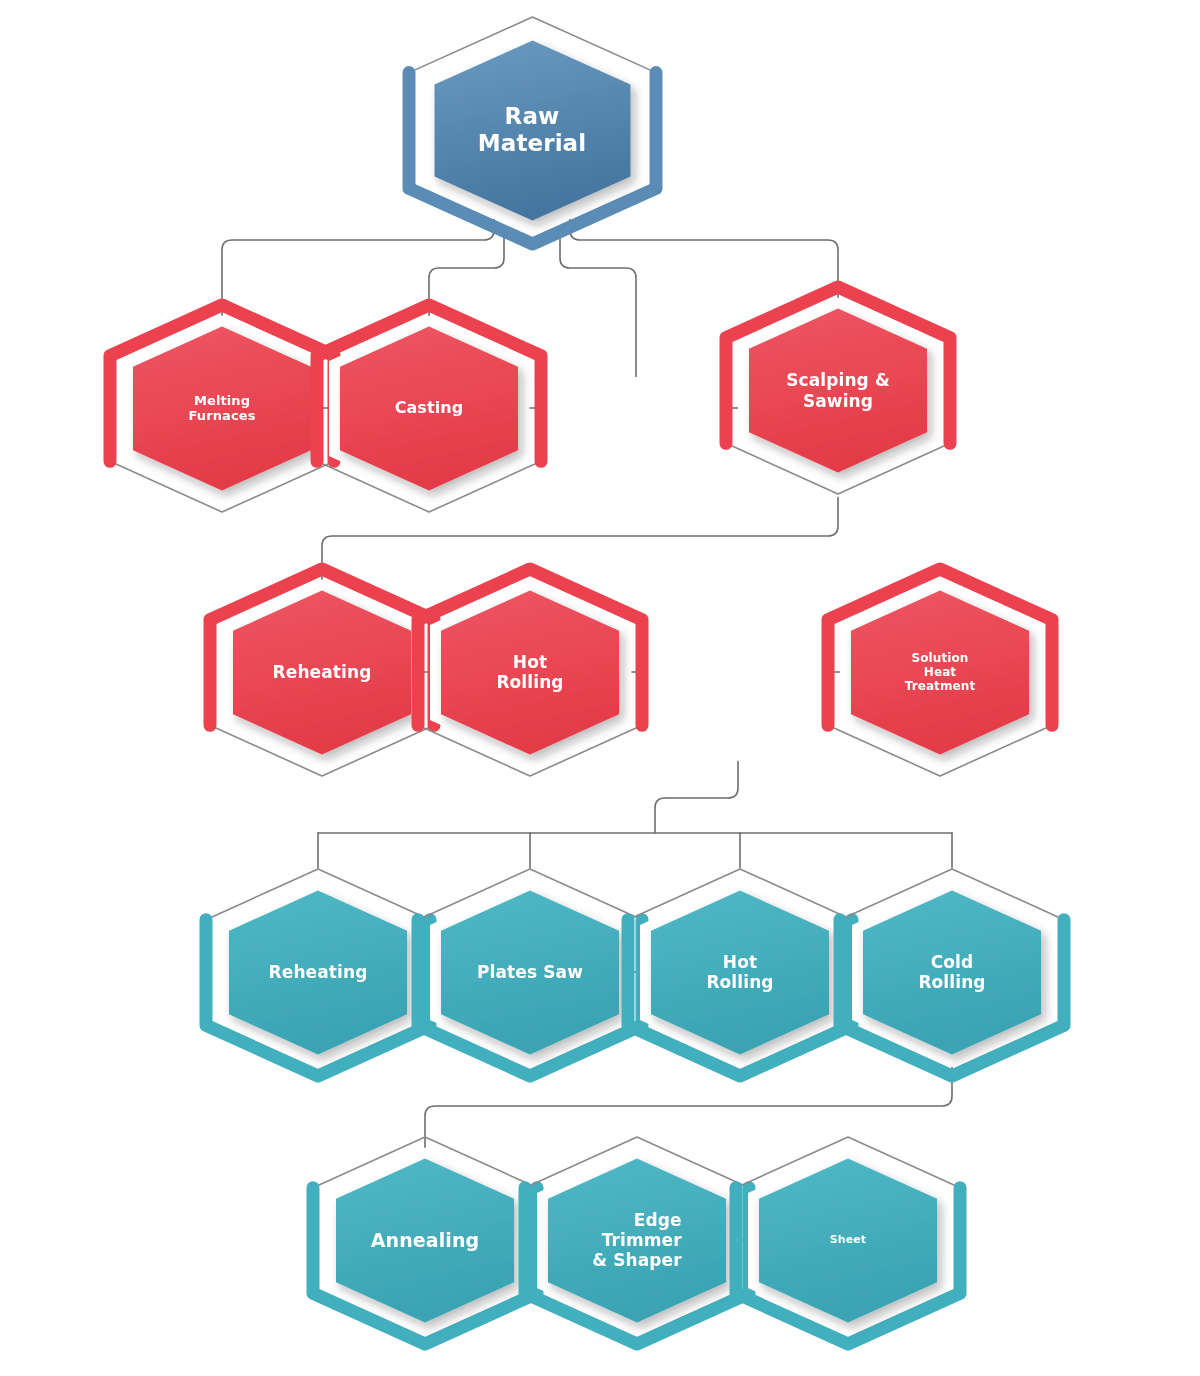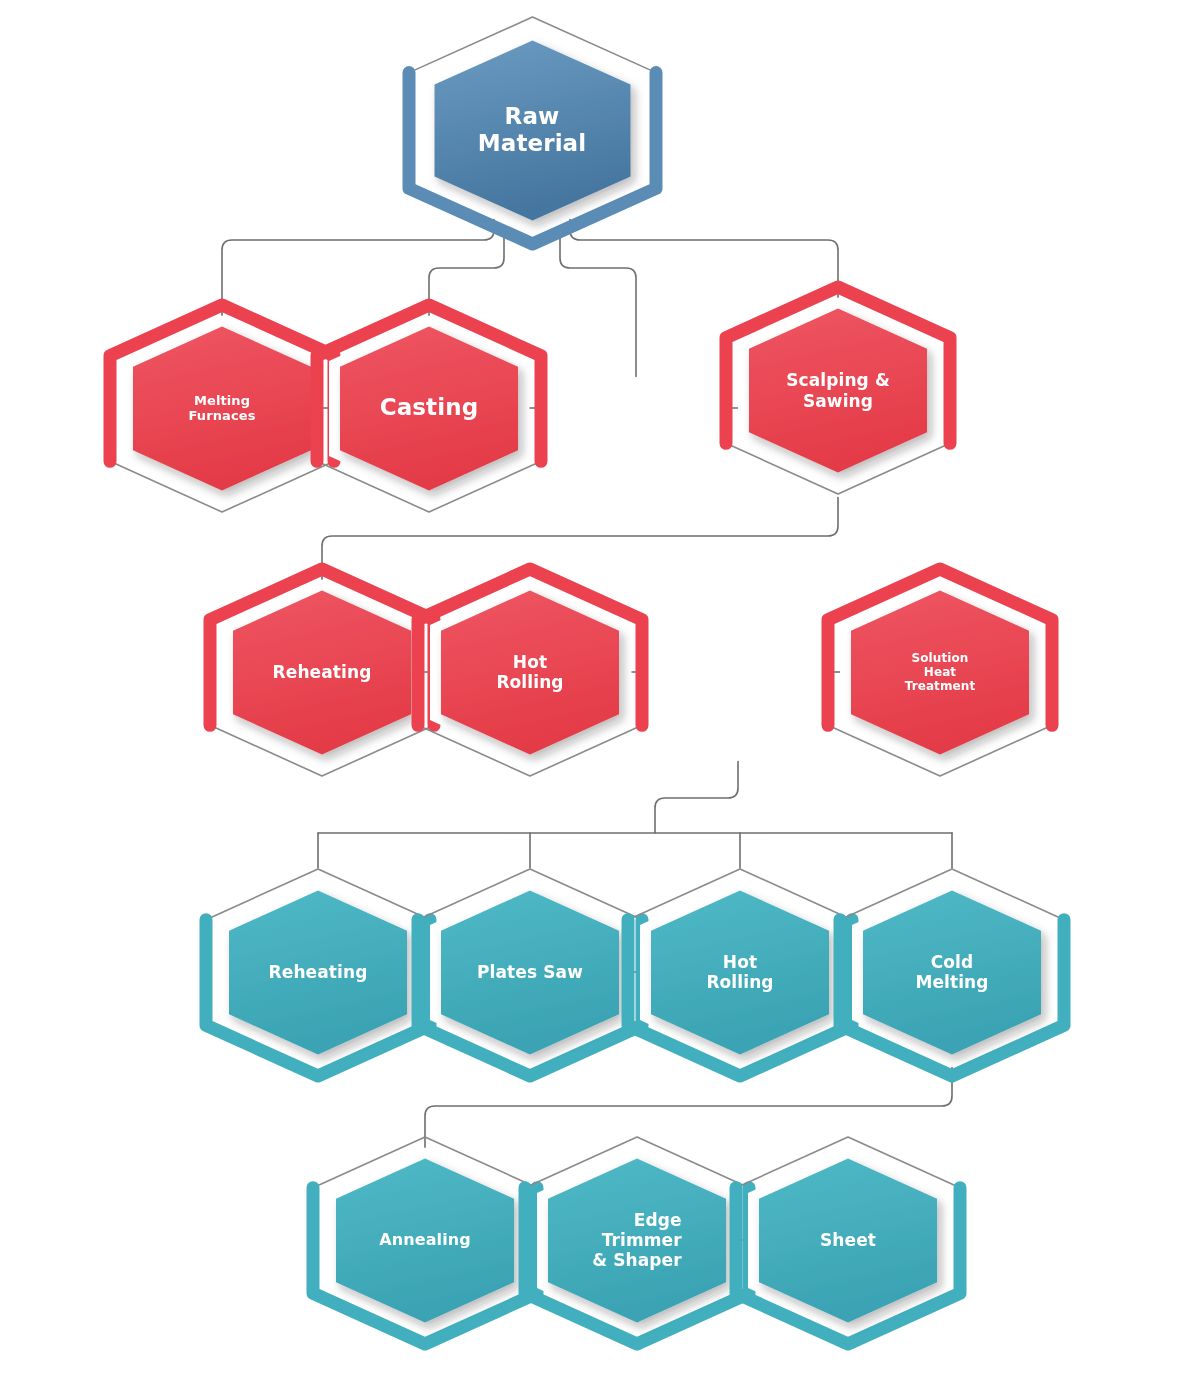--- a/index.html
+++ b/index.html
@@ -99,21 +99,21 @@
        </linearGradient>
        <filter id="s_casting" x="-40%" y="-40%" width="190%" height="190%">
          <feDropShadow dx="4" dy="5" stdDeviation="5" flood-color="#202020" flood-opacity="0.30"></feDropShadow>
        </filter>
           </defs>
           <polygon points="135.00,23.00 247.00,73.72 247.00,179.28 135.00,230.00 23.00,179.28 23.00,73.72" fill="none" stroke="#8a8a8a" stroke-width="1.6" stroke-linejoin="round"></polygon>
           <path d="M 247 179.285 L 247 73.715 L 135 23 L 23 73.715 L 23 179.285" fill="none" stroke="#ec4250" stroke-width="13" stroke-linecap="round" stroke-linejoin="round"></path>
           <polygon points="135.00,33.50 235.00,79.07 235.00,173.93 135.00,219.50 35.00,173.93 35.00,79.07" fill="#ffffff" stroke="none"></polygon>
           <polygon points="135.00,44.50 224.00,84.68 224.00,168.32 135.00,208.50 46.00,168.32 46.00,84.68" fill="url(#g_casting)" stroke="none" filter="url(#s_casting)"></polygon>
         </svg>
-        <div class="label" style="font-size: 23px;">Casting</div>
+        <div class="label" style="font-size: 16px;">Casting</div>
       </div>
       <div class="node" style="left: 703px; top: 264px; width: 270px; height: 253px; text-decoration: underline;">
         <svg width="270" height="253" viewBox="0 0 270 253">
           <defs>
             <linearGradient id="g_scalping-sawing" x1="0" y1="0" x2="0.25" y2="1">
          <stop offset="0" stop-color="#ef5662"></stop>
          <stop offset="1" stop-color="#e43b48"></stop>
        </linearGradient>
        <filter id="s_scalping-sawing" x="-40%" y="-40%" width="190%" height="190%">
          <feDropShadow dx="4" dy="5" stdDeviation="5" flood-color="#202020" flood-opacity="0.30"></feDropShadow>
@@ -249,39 +249,39 @@
        <filter id="s_cold-rolling" x="-40%" y="-40%" width="190%" height="190%">
          <feDropShadow dx="4" dy="5" stdDeviation="5" flood-color="#202020" flood-opacity="0.30"></feDropShadow>
        </filter>
           </defs>
           <polygon points="135.00,23.00 247.00,73.72 247.00,179.28 135.00,230.00 23.00,179.28 23.00,73.72" fill="none" stroke="#8a8a8a" stroke-width="1.6" stroke-linejoin="round"></polygon>
           <path d="M 23 73.715 L 23 179.285 L 135 230 L 247 179.285 L 247 73.715" fill="none" stroke="#42afbe" stroke-width="13" stroke-linecap="round" stroke-linejoin="round"></path>
           <polygon points="135.00,33.50 235.00,79.07 235.00,173.93 135.00,219.50 35.00,173.93 35.00,79.07" fill="#ffffff" stroke="none"></polygon>
           <polygon points="135.00,44.50 224.00,84.68 224.00,168.32 135.00,208.50 46.00,168.32 46.00,84.68" fill="url(#g_cold-rolling)" stroke="none" filter="url(#s_cold-rolling)"></polygon>
         </svg>
         <div class="label" style="font-size: 17px;">Cold
-Melting</div>
+Rolling</div>
       </div>
       <div class="node" style="left: 290px; top: 1113.5px; width: 270px; height: 253px;">
         <svg width="270" height="253" viewBox="0 0 270 253">
           <defs>
             <linearGradient id="g_annealing" x1="0" y1="0" x2="0.25" y2="1">
          <stop offset="0" stop-color="#50b9c6"></stop>
          <stop offset="1" stop-color="#3aa3b3"></stop>
        </linearGradient>
        <filter id="s_annealing" x="-40%" y="-40%" width="190%" height="190%">
          <feDropShadow dx="4" dy="5" stdDeviation="5" flood-color="#202020" flood-opacity="0.30"></feDropShadow>
        </filter>
           </defs>
           <polygon points="135.00,23.00 247.00,73.72 247.00,179.28 135.00,230.00 23.00,179.28 23.00,73.72" fill="none" stroke="#8a8a8a" stroke-width="1.6" stroke-linejoin="round"></polygon>
           <path d="M 23 73.715 L 23 179.285 L 135 230 L 247 179.285 L 247 73.715" fill="none" stroke="#42afbe" stroke-width="13" stroke-linecap="round" stroke-linejoin="round"></path>
           <polygon points="135.00,33.50 235.00,79.07 235.00,173.93 135.00,219.50 35.00,173.93 35.00,79.07" fill="#ffffff" stroke="none"></polygon>
           <polygon points="135.00,44.50 224.00,84.68 224.00,168.32 135.00,208.50 46.00,168.32 46.00,84.68" fill="url(#g_annealing)" stroke="none" filter="url(#s_annealing)"></polygon>
         </svg>
-        <div class="label" style="font-size: 16px;">Annealing</div>
+        <div class="label" style="font-size: 19px;">Annealing</div>
       </div>
       <div class="node" style="left: 502px; top: 1113.5px; width: 270px; height: 253px;">
         <svg width="270" height="253" viewBox="0 0 270 253">
           <defs>
             <linearGradient id="g_edge-trimmer-shaper" x1="0" y1="0" x2="0.25" y2="1">
          <stop offset="0" stop-color="#50b9c6"></stop>
          <stop offset="1" stop-color="#3aa3b3"></stop>
        </linearGradient>
        <filter id="s_edge-trimmer-shaper" x="-40%" y="-40%" width="190%" height="190%">
          <feDropShadow dx="4" dy="5" stdDeviation="5" flood-color="#202020" flood-opacity="0.30"></feDropShadow>
@@ -305,16 +305,16 @@
        </linearGradient>
        <filter id="s_sheet" x="-40%" y="-40%" width="190%" height="190%">
          <feDropShadow dx="4" dy="5" stdDeviation="5" flood-color="#202020" flood-opacity="0.30"></feDropShadow>
        </filter>
           </defs>
           <polygon points="135.00,23.00 247.00,73.72 247.00,179.28 135.00,230.00 23.00,179.28 23.00,73.72" fill="none" stroke="#8a8a8a" stroke-width="1.6" stroke-linejoin="round"></polygon>
           <path d="M 23 73.715 L 23 179.285 L 135 230 L 247 179.285 L 247 73.715" fill="none" stroke="#42afbe" stroke-width="13" stroke-linecap="round" stroke-linejoin="round"></path>
           <polygon points="135.00,33.50 235.00,79.07 235.00,173.93 135.00,219.50 35.00,173.93 35.00,79.07" fill="#ffffff" stroke="none"></polygon>
           <polygon points="135.00,44.50 224.00,84.68 224.00,168.32 135.00,208.50 46.00,168.32 46.00,84.68" fill="url(#g_sheet)" stroke="none" filter="url(#s_sheet)"></polygon>
         </svg>
-        <div class="label" style="font-size: 17px;">Sheet</div>
+        <div class="label" style="font-size: 11px;">Sheet</div>
       </div>
     </div>
 </div>
 
 </body></html>

